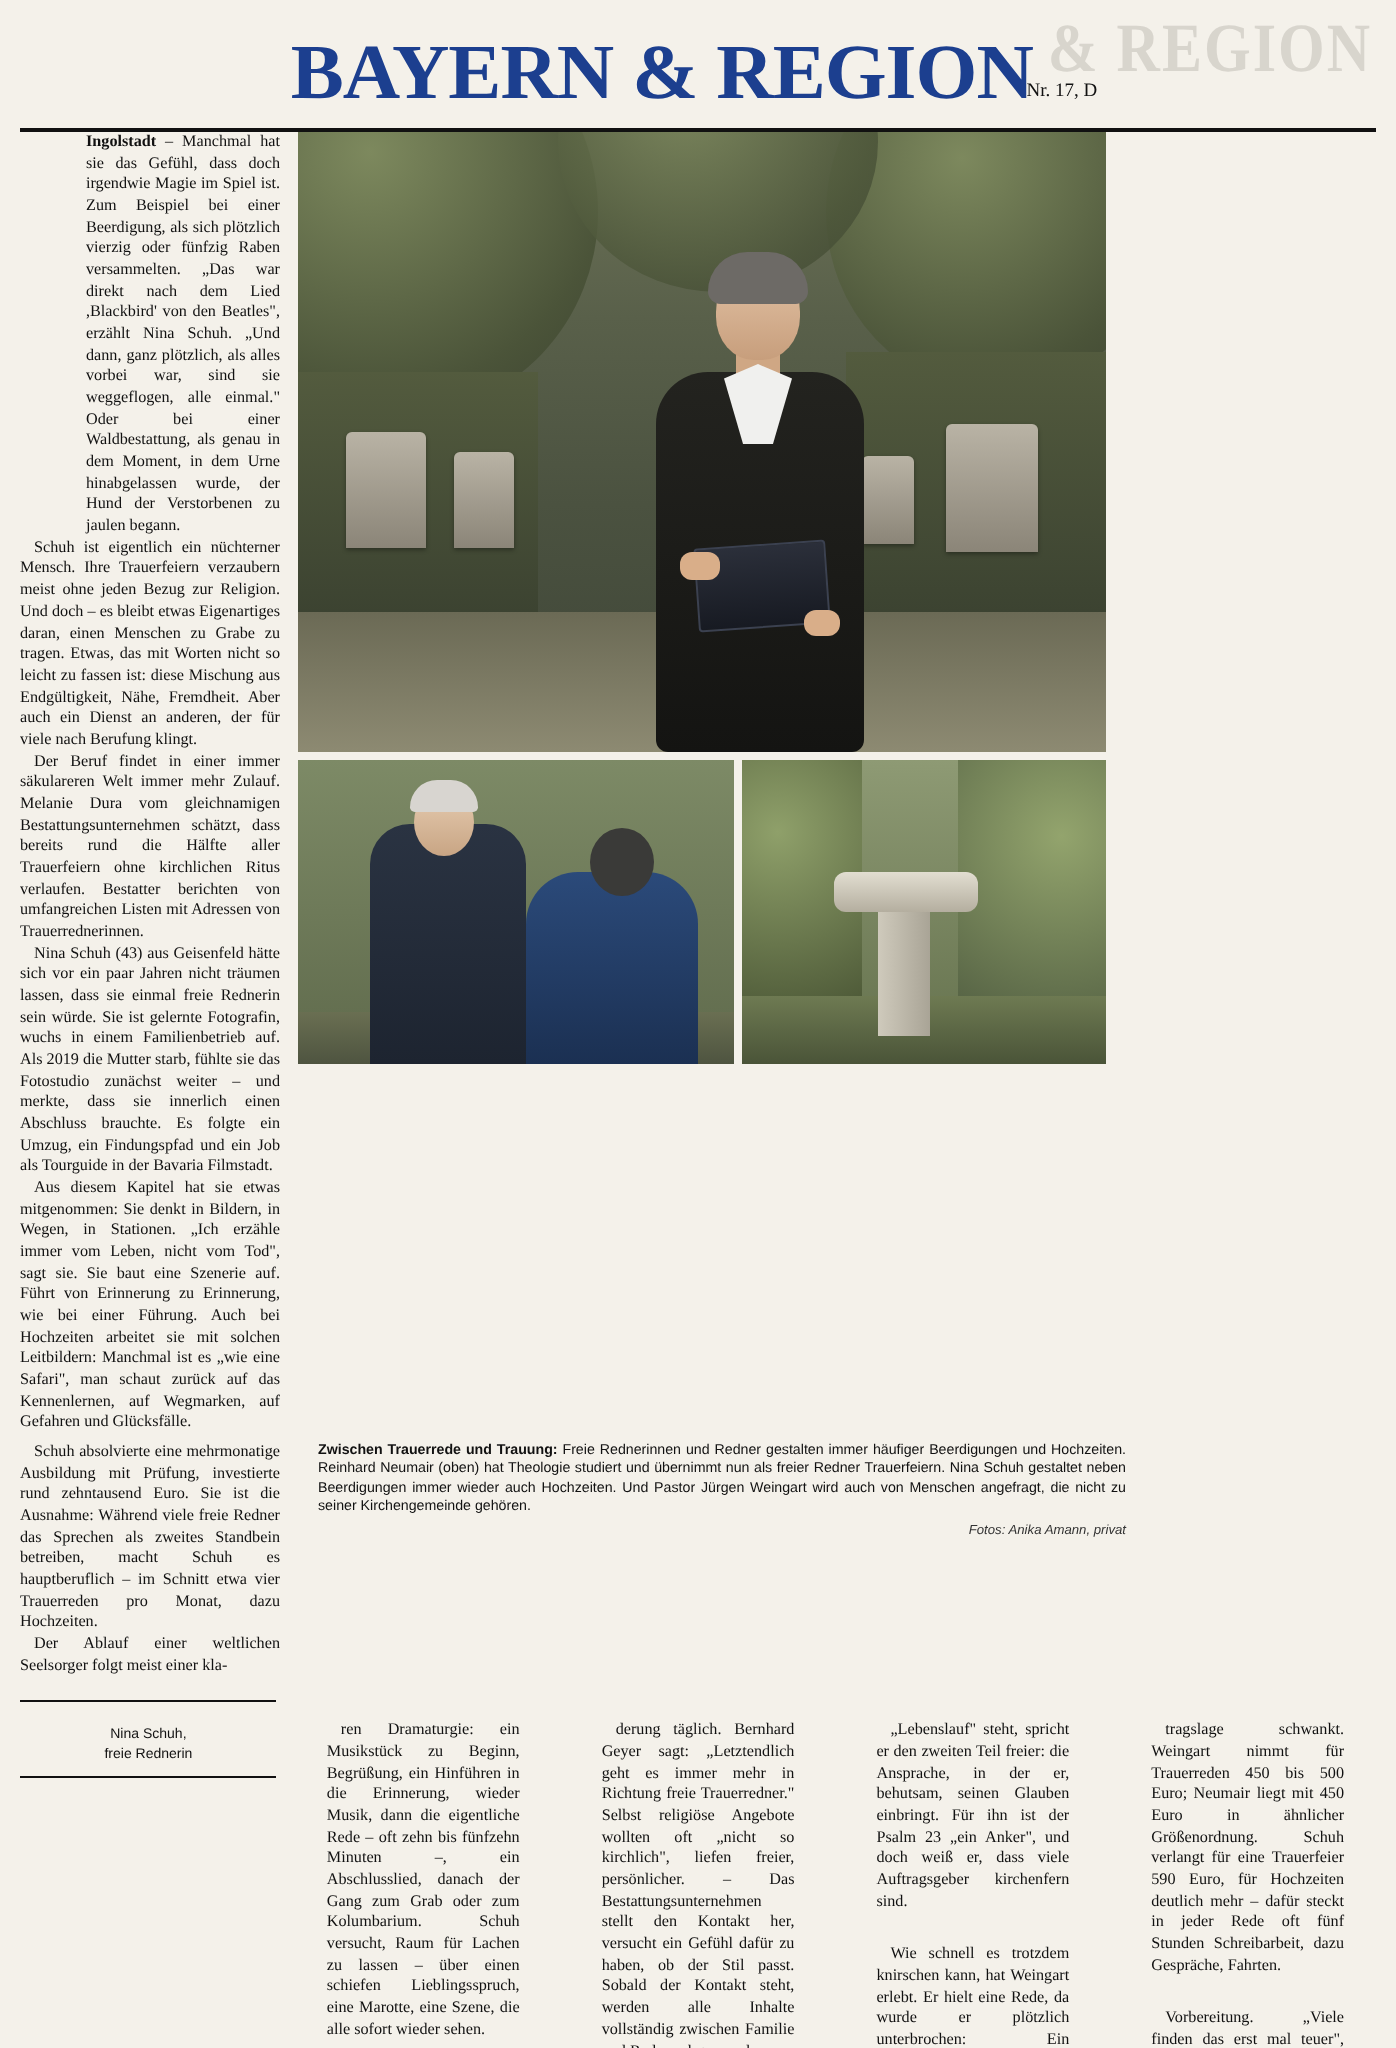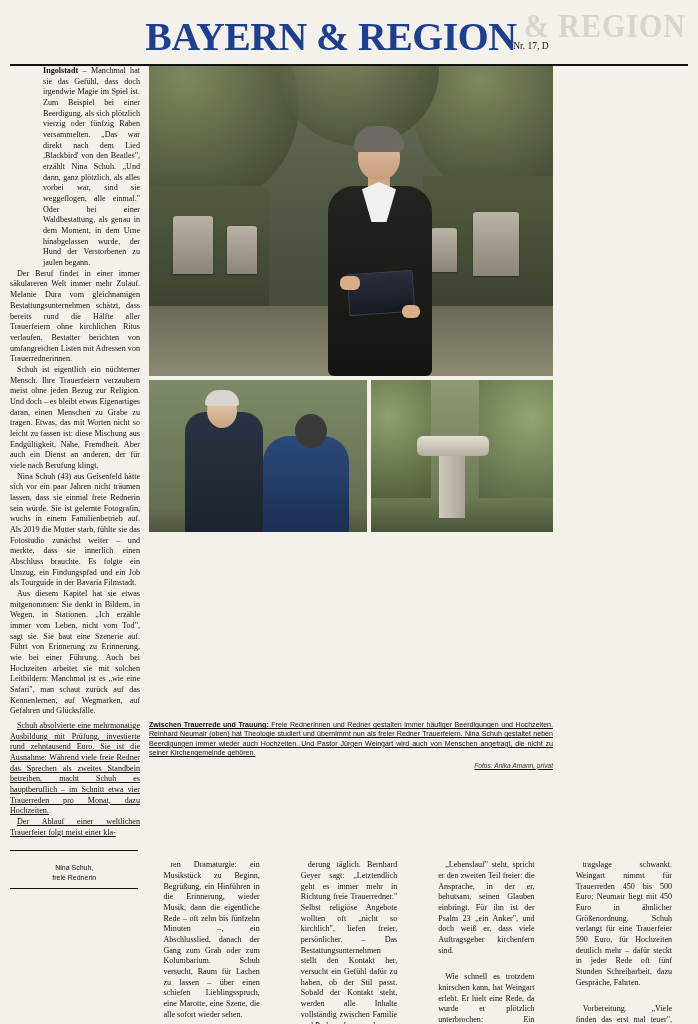--- a/index.html
+++ b/index.html
@@ -260,23 +260,22 @@
     position: absolute; top: 0; left: 0; width: 60px; height: 120px;
     background: radial-gradient(circle at 30% 30%, #8fa06a, #4e5a38);
   }
   .ph.b .bushR {
     position: absolute; top: 0; right: 0; width: 74px; height: 152px;
     background: radial-gradient(circle at 70% 25%, #93a46d, #46523a);
   }
 
   .caption-row {
     display: flex;
-    gap: 9px;
+    gap: 19px;
     margin-top: 4px;
-    text-decoration: underline;
   }
   .caption {
     width: 404px;
     font-family: "Liberation Sans", sans-serif;
     font-size: 7.1px;
     line-height: 1.33;
     text-align: justify;
   }
   .caption b { font-weight: bold; }
   .credit {
@@ -335,22 +334,22 @@
   <div class="masthead">
     <div class="masthead-title">BAYERN &amp; REGION</div>
     <div class="masthead-issue">Nr. 17, D</div>
   </div>
 
 
   <div class="topblock">
     <div class="col col-1">
       <div id="c1">
           <p class="first"><b>Ingolstadt</b> – Manchmal hat sie das Gefühl, dass doch irgendwie Magie im Spiel ist. Zum Beispiel bei einer Beerdigung, als sich plötzlich vierzig oder fünfzig Raben versammelten. „Das war direkt nach dem Lied ,Blackbird' von den Beatles", erzählt Nina Schuh. „Und dann, ganz plötzlich, als alles vorbei war, sind sie weggeflogen, alle einmal." Oder bei einer Waldbestattung, als genau in dem Moment, in dem Urne hinabgelassen wurde, der Hund der Verstorbenen zu jaulen begann.</p>
+          <p>Schuh ist eigentlich ein nüchterner Mensch. Ihre Trauerfeiern verzaubern meist ohne jeden Bezug zur Religion. Und doch – es bleibt etwas Eigenartiges daran, einen Menschen zu Grabe zu tragen. Etwas, das mit Worten nicht so leicht zu fassen ist: diese Mischung aus Endgültigkeit, Nähe, Fremdheit. Aber auch ein Dienst an anderen, der für viele nach Berufung klingt.</p>
           <p>Der Beruf findet in einer immer säkulareren Welt immer mehr Zulauf. Melanie Dura vom gleichnamigen Bestattungsunternehmen schätzt, dass bereits rund die Hälfte aller Trauerfeiern ohne kirchlichen Ritus verlaufen. Bestatter berichten von umfangreichen Listen mit Adressen von Trauerrednerinnen.</p>
-          <p>Schuh ist eigentlich ein nüchterner Mensch. Ihre Trauerfeiern verzaubern meist ohne jeden Bezug zur Religion. Und doch – es bleibt etwas Eigenartiges daran, einen Menschen zu Grabe zu tragen. Etwas, das mit Worten nicht so leicht zu fassen ist: diese Mischung aus Endgültigkeit, Nähe, Fremdheit. Aber auch ein Dienst an anderen, der für viele nach Berufung klingt.</p>
           <p>Nina Schuh (43) aus Geisenfeld hätte sich vor ein paar Jahren nicht träumen lassen, dass sie einmal freie Rednerin sein würde. Sie ist gelernte Fotografin, wuchs in einem Familienbetrieb auf. Als 2019 die Mutter starb, fühlte sie das Fotostudio zunächst weiter – und merkte, dass sie innerlich einen Abschluss brauchte. Es folgte ein Umzug, ein Findungspfad und ein Job als Tourguide in der Bavaria Filmstadt.</p>
           <p>Aus diesem Kapitel hat sie etwas mitgenommen: Sie denkt in Bildern, in Wegen, in Stationen. „Ich erzähle immer vom Leben, nicht vom Tod", sagt sie. Sie baut eine Szenerie auf. Führt von Erinnerung zu Erinnerung, wie bei einer Führung. Auch bei Hochzeiten arbeitet sie mit solchen Leitbildern: Manchmal ist es „wie eine Safari", man schaut zurück auf das Kennenlernen, auf Wegmarken, auf Gefahren und Glücksfälle.</p>
         </div>
     </div>
     <div class="photo-wrap">
       <div class="cem">
         <div class="tree" style="left:-40px;top:-60px;width:190px;height:200px;"></div>
         <div class="tree" style="right:-30px;top:-50px;width:170px;height:180px;"></div>
         <div class="tree" style="left:130px;top:-70px;width:160px;height:150px;opacity:.8"></div>
         <div class="hedge" style="left:0;top:120px;width:120px;height:120px;"></div>
@@ -388,21 +387,21 @@
           <div class="bowl"></div>
         </div>
       </div>
     </div>
   </div>
 
   <div class="caption-row">
     <div style="width:130px">
       <div id="c1b" class="col">
           <p>Schuh absolvierte eine mehrmonatige Ausbildung mit Prüfung, investierte rund zehntausend Euro. Sie ist die Ausnahme: Während viele freie Redner das Sprechen als zweites Standbein betreiben, macht Schuh es hauptberuflich – im Schnitt etwa vier Trauerreden pro Monat, dazu Hochzeiten.</p>
-          <p>Der Ablauf einer weltlichen Trauerfeier folgt meist einer kla-</p>
+          <p>Der Ablauf einer weltlichen Seelsorger folgt meist einer kla-</p>
         </div>
     </div>
     <div class="caption">
       <b>Zwischen Trauerrede und Trauung:</b><span> Freie Rednerinnen und Redner gestalten immer häufiger Beerdigungen und Hochzeiten. Reinhard Neumair (oben) hat Theologie studiert und übernimmt nun als freier Redner Trauerfeiern. Nina Schuh gestaltet neben Beerdigungen immer wieder auch Hochzeiten. Und Pastor Jürgen Weingart wird auch von Menschen angefragt, die nicht zu seiner Kirchengemeinde gehören.</span>
       <div class="credit">Fotos: Anika Amann, privat</div>
     </div>
   </div>
 
   <div class="main-cols">
     <div class="mcol">

